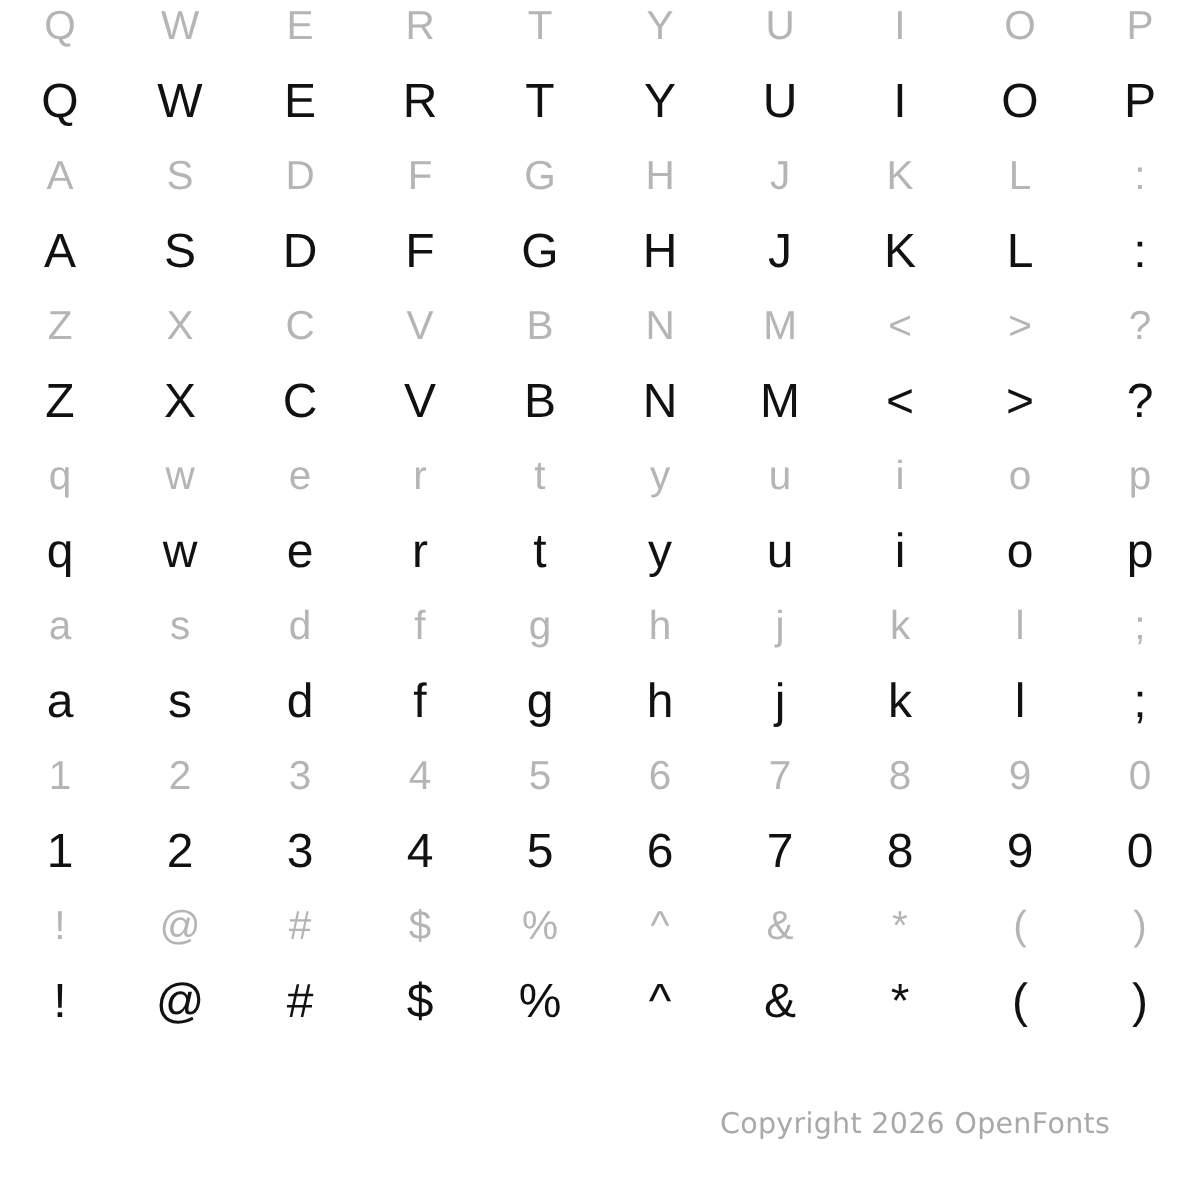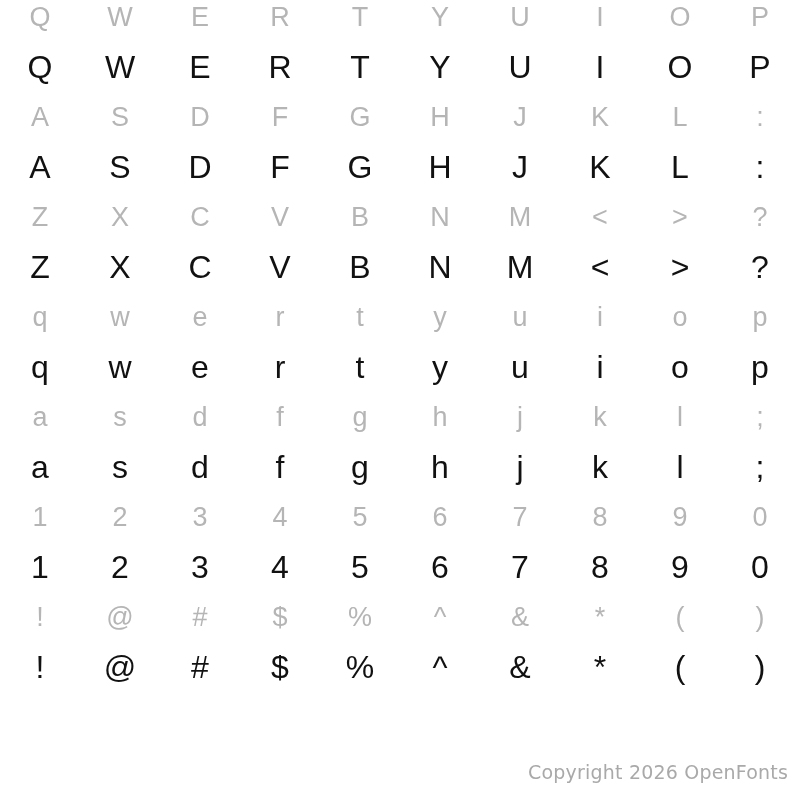--- a/index.html
+++ b/index.html
@@ -42,27 +42,26 @@
     font-weight: 400;
   }
   .glyph-row.ink .glyph-cell {
     color: var(--ink-glyph, #111111);
     font-size: 32px;
     font-weight: 400;
   }
   .copyright {
     position: absolute;
     left: 480px;
-    top: 761px;
+    top: 738px;
     font-family: "DejaVu Sans", sans-serif;
     font-size: 19px;
     letter-spacing: 0.2px;
     color: var(--footer-text, #a9a9a9);
     white-space: nowrap;
-    margin-left: 48px;
   }
 </style>
 </head>
 <body style="background: rgb(255, 255, 255);">
 
 <main class="sheet">
   <div class="grid" id="character-grid">
       <div class="glyph-row muted">
         <span class="glyph-cell">Q</span>
         <span class="glyph-cell">W</span>

